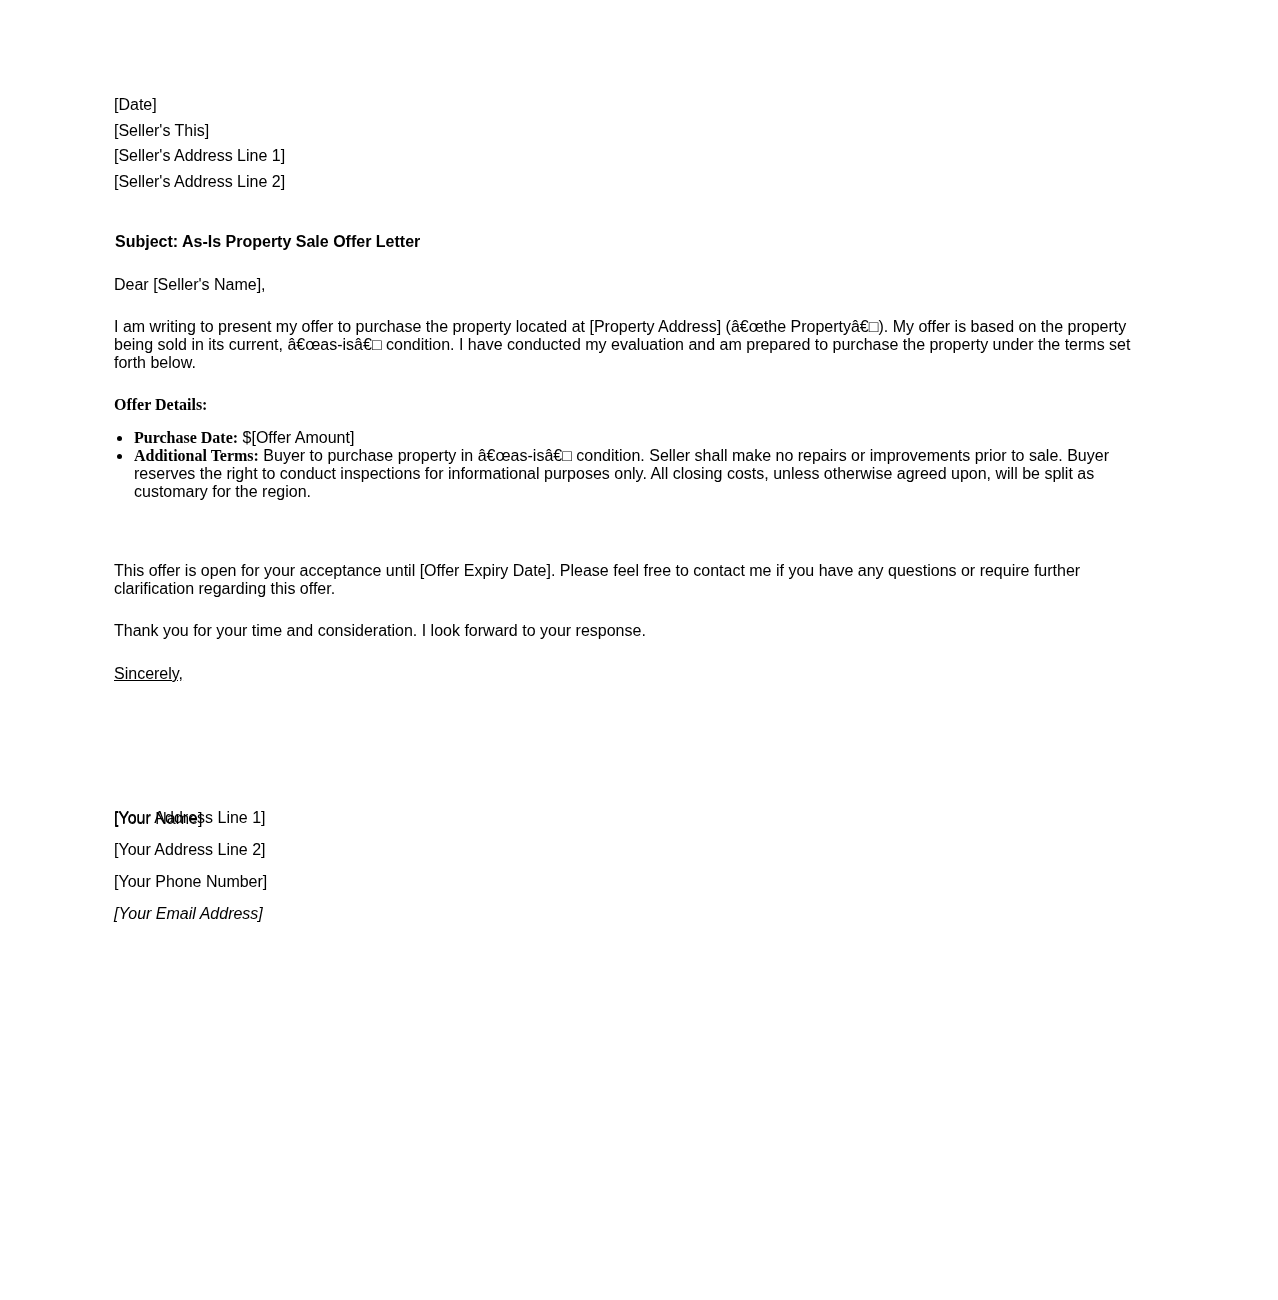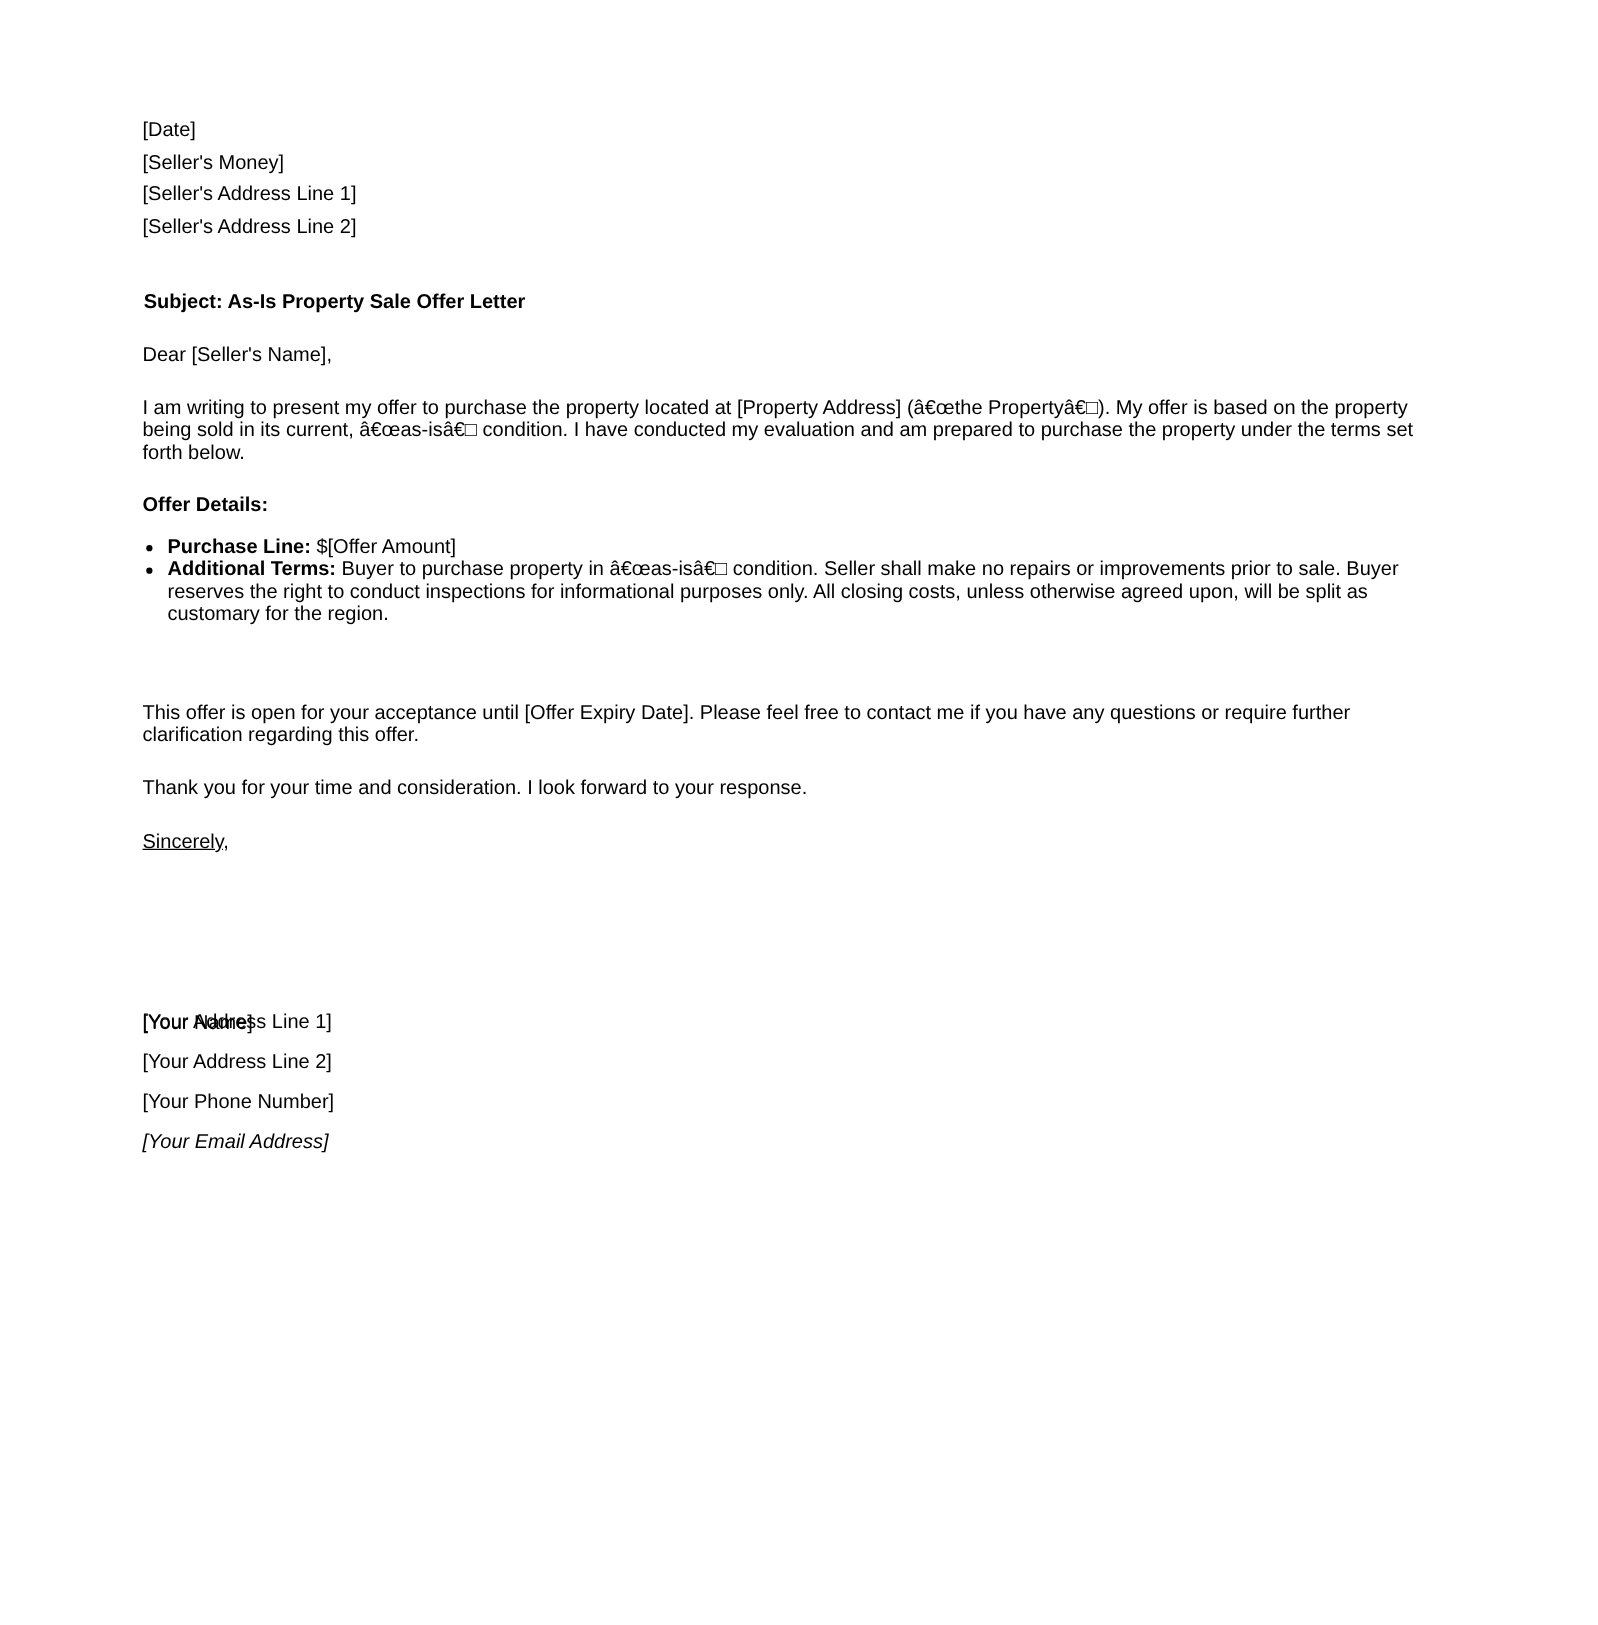--- a/index.html
+++ b/index.html
@@ -34,21 +34,21 @@
     font-weight: bold;
     line-height: 18px;
     white-space: nowrap;
   }
   .block {
     position: absolute;
     left: 0;
     width: 1030px;
     line-height: 18px;
   }
-  .bold { font-weight: bold; }
+  .bold { font-weight: bold; font-family: Liberation Serif, serif; }
   ul.details {
     position: absolute;
     left: 0;
     top: 429px;
     margin: 0;
     padding: 0 0 0 20px;
     width: 1010px;
     line-height: 18px;
     list-style: none;
   }
@@ -72,36 +72,36 @@
     border-radius: 50%;
     background: #000;
   }
 </style>
 </head>
 <body>
 
 <div class="page">
 
   <div class="hdr-line" style="top:96px;">[Date]</div>
-  <div class="hdr-line" style="top:122px;">[Seller's Money]</div>
+  <div class="hdr-line" style="top:122px;">[Seller's This]</div>
   <div class="hdr-line" style="top:147px;">[Seller's Address Line 1]</div>
   <div class="hdr-line" style="top:173px;">[Seller's Address Line 2]</div>
 
   <div class="subject">Subject: As-Is Property Sale Offer Letter</div>
 
   <div class="block" style="top:276px;">Dear [Seller's Name],</div>
 
   <div class="block" style="top:318px;">I am writing to present my offer to purchase the property located at [Property Address] (â€œthe Propertyâ€□). My offer is based on the property being sold in its current, â€œas-isâ€□ condition. I have conducted my evaluation and am prepared to purchase the property under the terms set forth below.</div>
 
   <div class="block bold" style="top:396px;">Offer Details:</div>
 
   <ul class="details">
     <li>
       <span class="bullet"></span>
-      <span class="bold">Purchase Line:</span><span> $[Offer Amount]</span>
+      <span class="bold">Purchase Date:</span><span> $[Offer Amount]</span>
     </li>
     <li>
       <span class="bullet"></span>
       <span class="bold">Additional Terms:</span><span> Buyer to purchase property in â€œas-isâ€□ condition. Seller shall make no repairs or improvements prior to sale. Buyer reserves the right to conduct inspections for informational purposes only. All closing costs, unless otherwise agreed upon, will be split as customary for the region.</span>
     </li>
   </ul>
 
   <div class="block" style="top:562px;">This offer is open for your acceptance until [Offer Expiry Date]. Please feel free to contact me if you have any questions or require further clarification regarding this offer.</div>
 
   <div class="block" style="top:622px;">Thank you for your time and consideration. I look forward to your response.</div>

